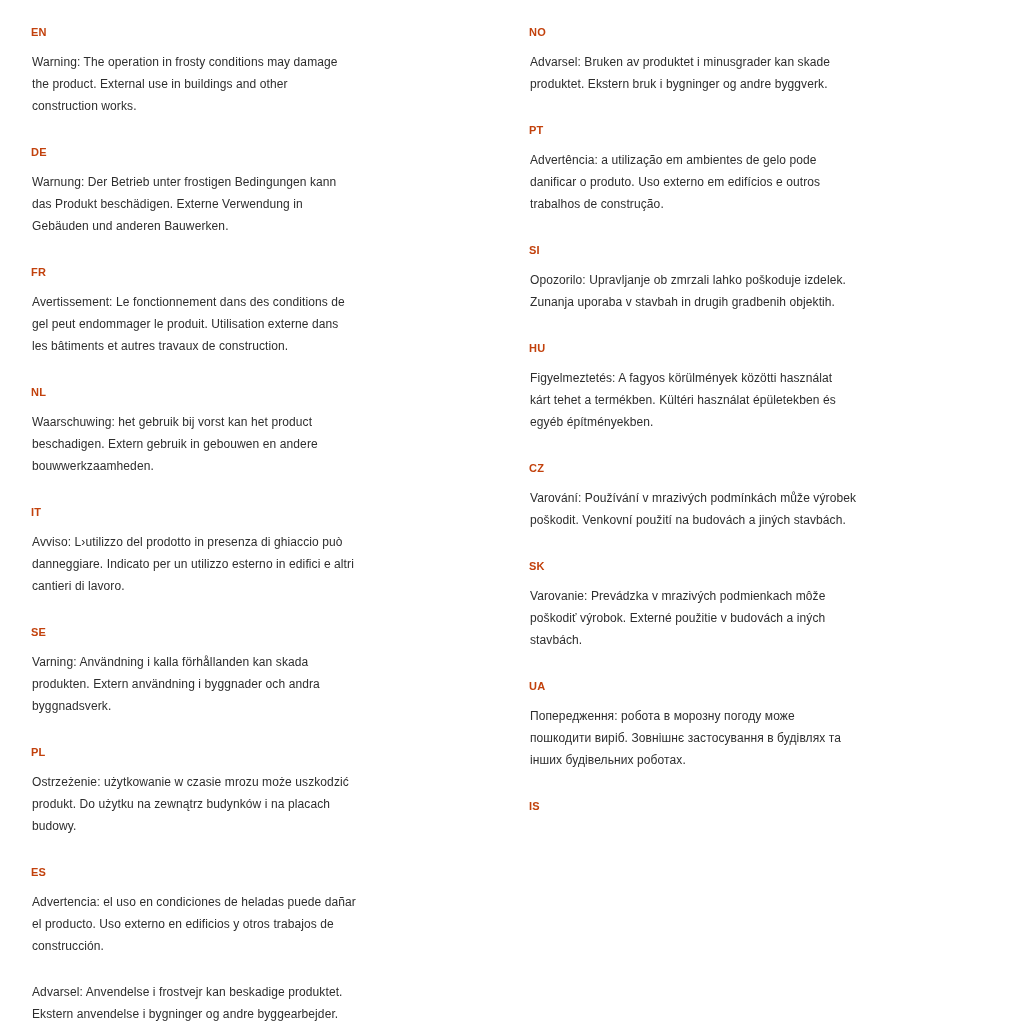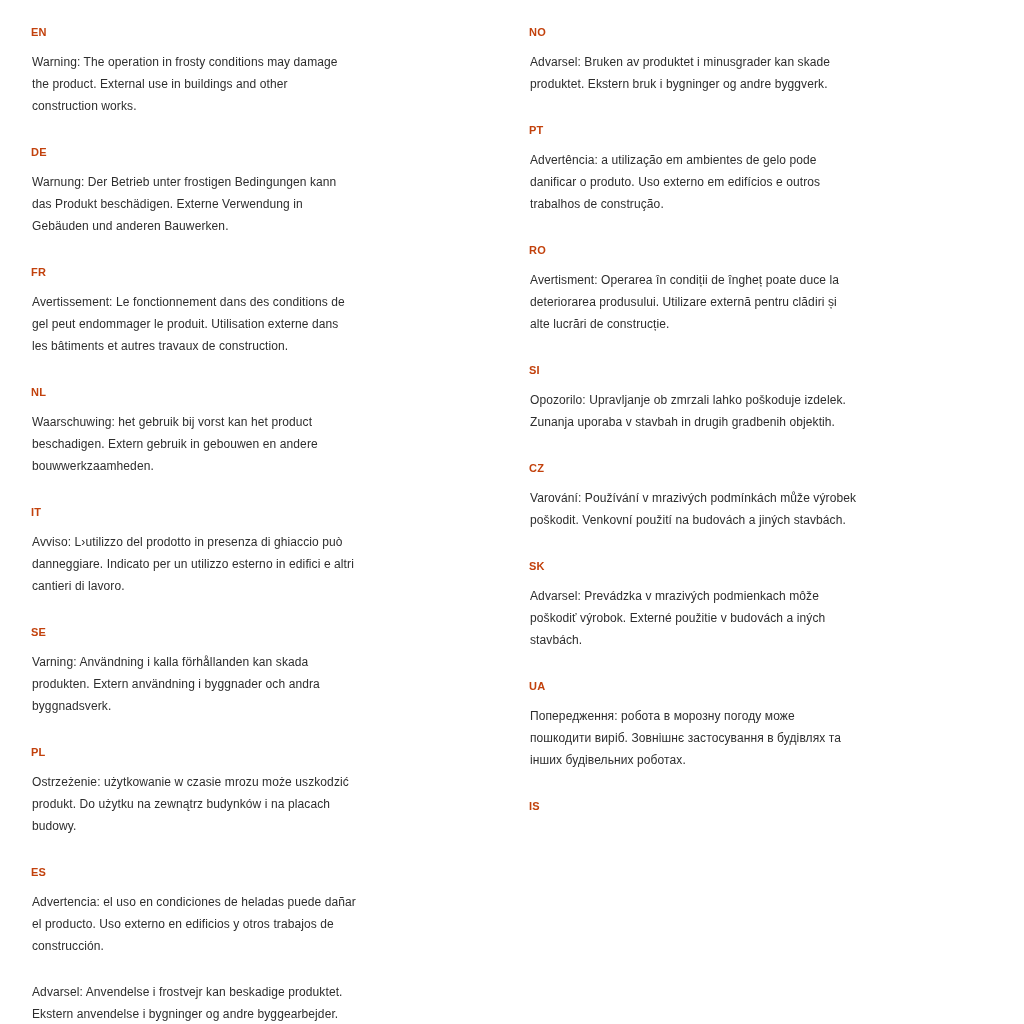--- a/index.html
+++ b/index.html
@@ -123,43 +123,43 @@
 produktet. Ekstern bruk i bygninger og andre byggverk.</p>
     </section>
 
     <section class="lang-section">
       <h2 class="lang-code">PT</h2>
       <p class="warning-text">Advertência: a utilização em ambientes de gelo pode
 danificar o produto. Uso externo em edifícios e outros
 trabalhos de construção.</p>
     </section>
 
-    <section class="lang-section">
-      <h2 class="lang-code">RO</h2>
-      <p class="warning-text">Avertisment: Operarea în condiții de îngheț poate duce la
-deteriorarea produsului. Utilizare externă pentru clădiri și
-alte lucrări de construcție.</p>
-    </section>
 
     <section class="lang-section">
       <h2 class="lang-code">SI</h2>
       <p class="warning-text">Opozorilo: Upravljanje ob zmrzali lahko poškoduje izdelek.
 Zunanja uporaba v stavbah in drugih gradbenih objektih.</p>
     </section>
 
+    <section class="lang-section">
+      <h2 class="lang-code">HU</h2>
+      <p class="warning-text">Figyelmeztetés: A fagyos körülmények közötti használat
+kárt tehet a termékben. Kültéri használat épületekben és
+egyéb építményekben.</p>
+    </section>
 
     <section class="lang-section">
       <h2 class="lang-code">CZ</h2>
       <p class="warning-text">Varování: Používání v mrazivých podmínkách může výrobek
 poškodit. Venkovní použití na budovách a jiných stavbách.</p>
     </section>
 
     <section class="lang-section">
       <h2 class="lang-code">SK</h2>
-      <p class="warning-text">Advarsel: Prevádzka v mrazivých podmienkach môže
+      <p class="warning-text">Varovanie: Prevádzka v mrazivých podmienkach môže
 poškodiť výrobok. Externé použitie v budovách a iných
 stavbách.</p>
     </section>
 
     <section class="lang-section">
       <h2 class="lang-code">UA</h2>
       <p class="warning-text">Попередження: робота в морозну погоду може
 пошкодити виріб. Зовнішнє застосування в будівлях та
 інших будівельних роботах.</p>
     </section>

